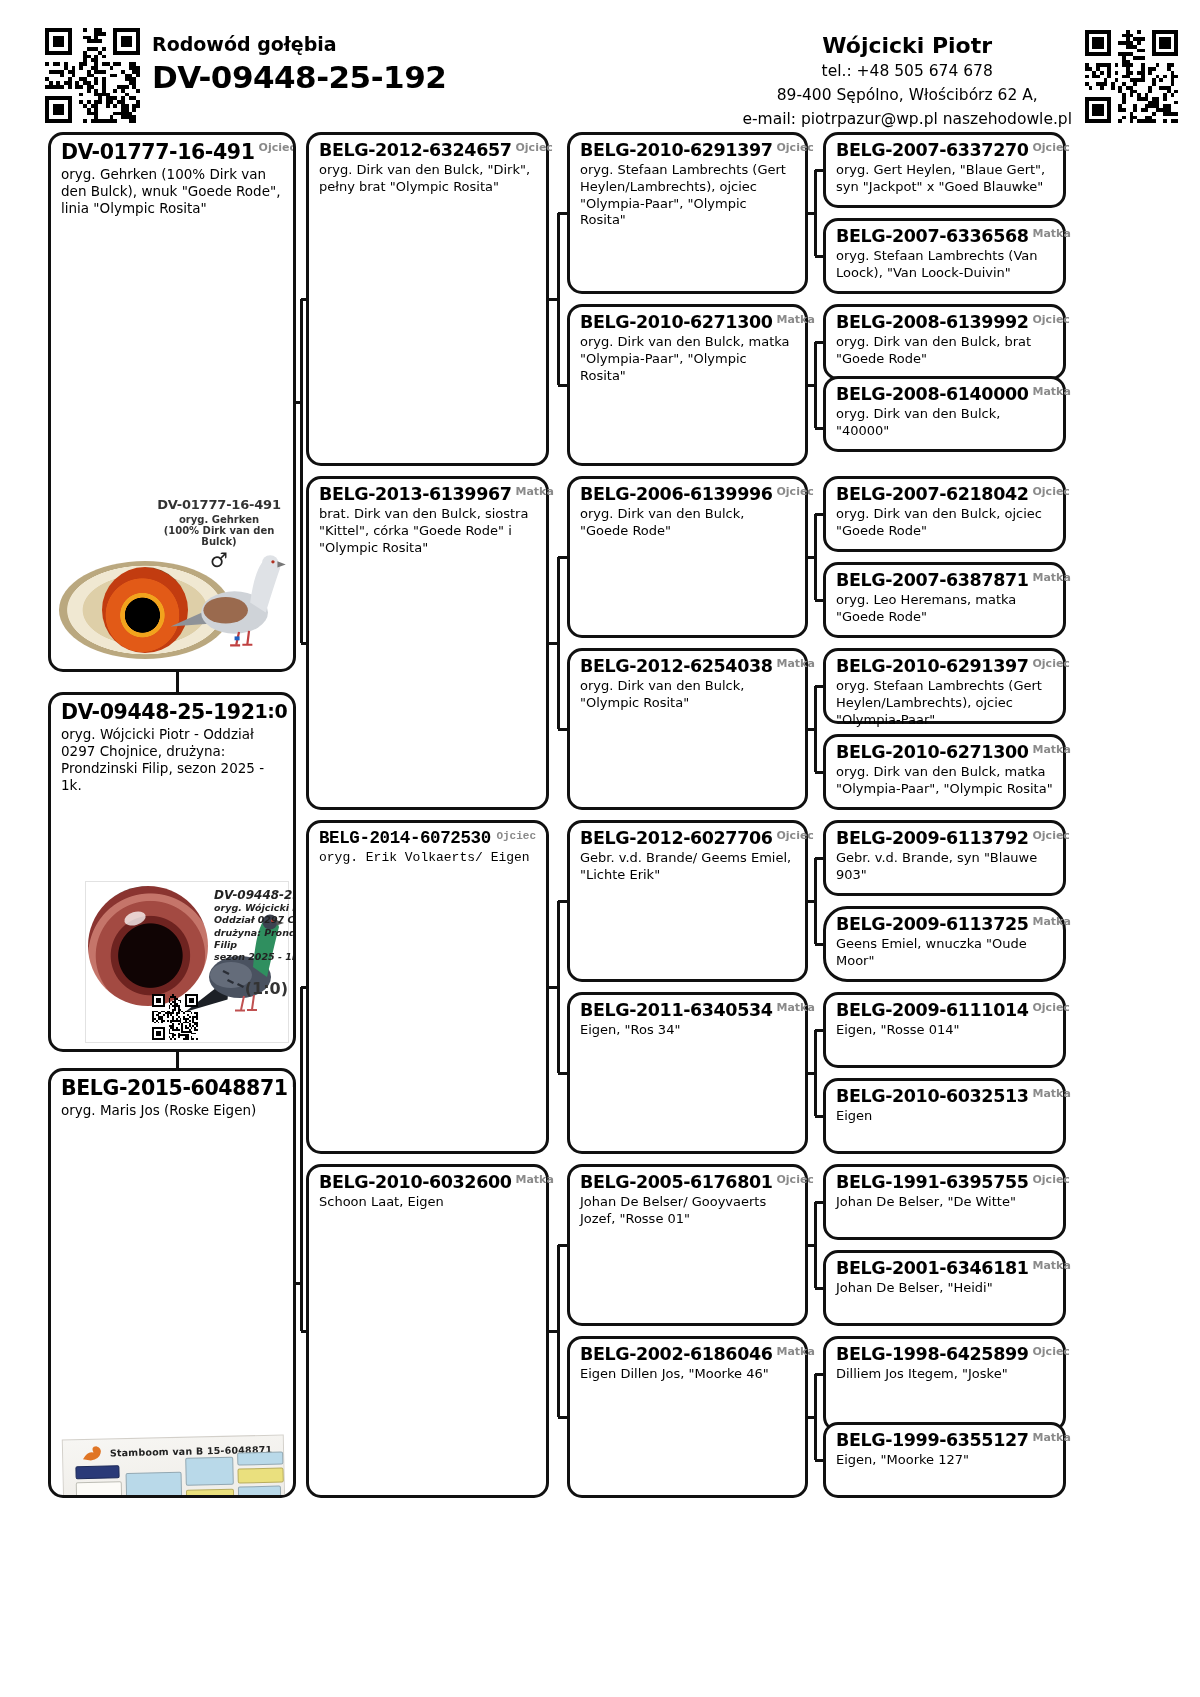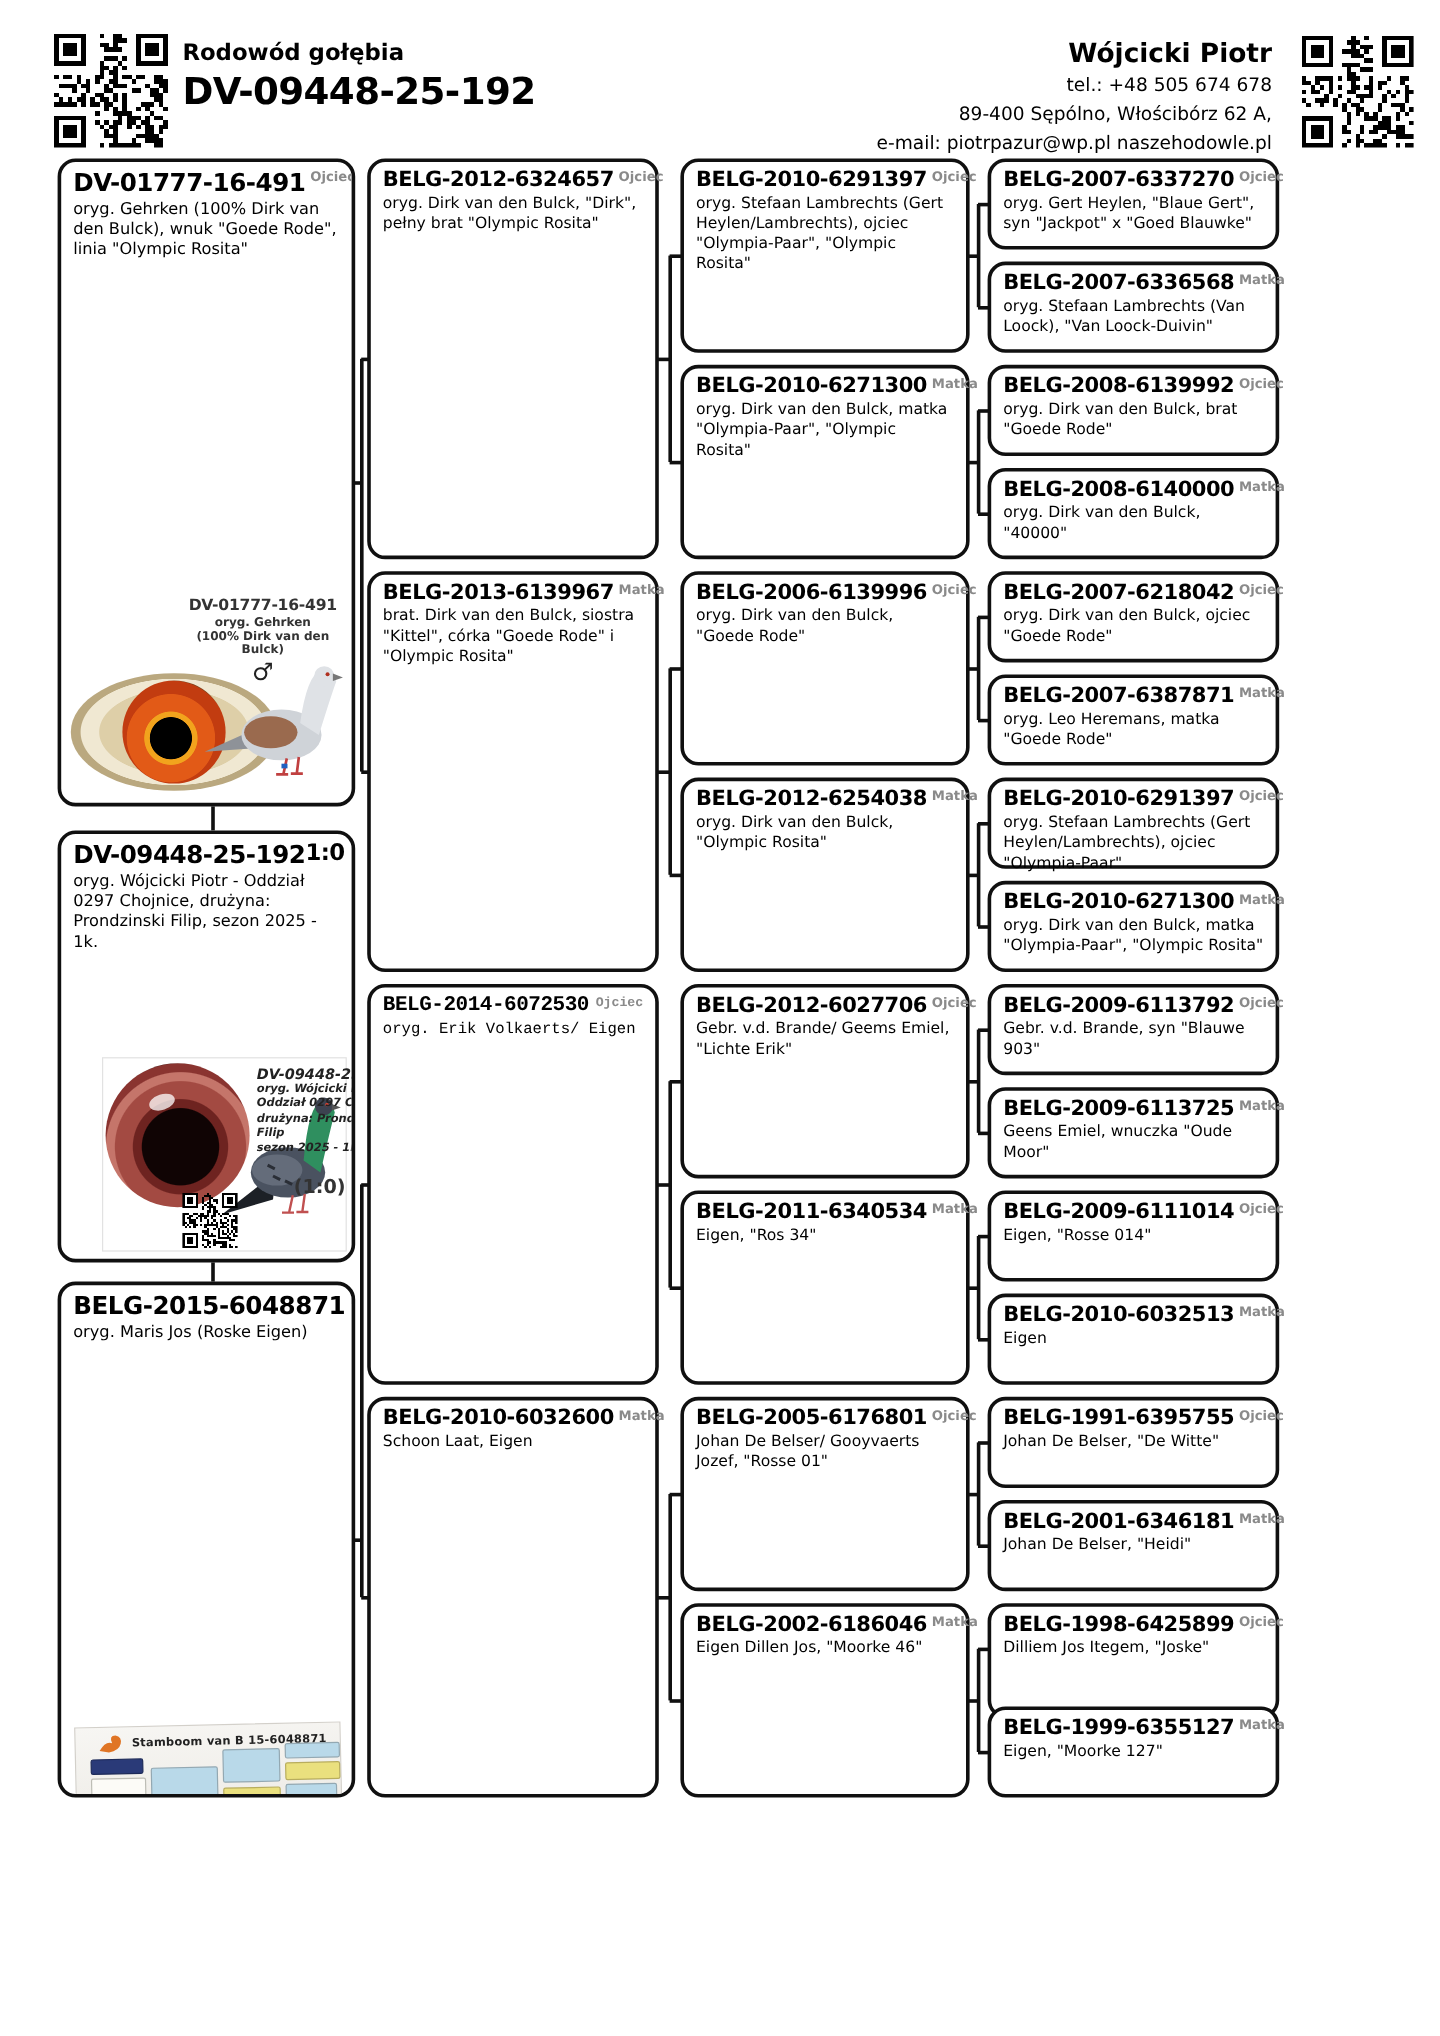--- a/index.html
+++ b/index.html
@@ -7,21 +7,21 @@
   body{width:1200px;height:1697px;position:relative;font-family:"DejaVu Sans","Liberation Sans",sans-serif;color:#000}
   .page{position:relative;width:1200px;height:1697px;background:#fff;overflow:hidden}
 
   
   .qr{display:block}
   .qr-hl{position:absolute;left:45px;top:28px;width:95px;height:95px}
   .qr-hr{position:absolute;left:1085px;top:30px;width:93px;height:93px}
   .title-block{position:absolute;left:152px;top:33px}
   .doc-title{font-size:19px;font-weight:700}
   .ring-big{font-size:31px;font-weight:700;letter-spacing:-.5px;margin-top:4px}
-  .owner-block{position:absolute;right:140px;top:33px;text-align:right}
+  .owner-block{position:absolute;right:128px;top:33px;text-align:center}
   .owner{font-size:22px;font-weight:700}
   .contact{font-size:15.5px;margin-top:3px;line-height:1.35}
 
   
   .box{position:absolute;border:3px solid #101010;border-radius:15px;background:#fff;padding:6px 10px 5px}
   .bh{display:flex;align-items:flex-start;line-height:1.1}
   .bid{font-weight:700;font-size:17.5px;letter-spacing:-.4px;white-space:nowrap}
   .role{margin-left:auto;font-size:11px;font-weight:700;color:#8a8a8a;padding-left:4px;padding-top:1px}
   .tag{margin-left:auto;font-size:19px;font-weight:700;letter-spacing:-.5px}
   .bd{font-size:13px;line-height:1.28;margin-top:2px}
@@ -820,21 +820,21 @@
         </div>
         <div class="bd">oryg. Stefaan Lambrechts (Van Loock), "Van Loock-Duivin"</div>
       </div>
     <div class="box" style="left: 823px; top: 304px; width: 243px; height: 76px;">
         <div class="bh">
           <span class="bid">BELG-2008-6139992</span>
           <span class="role">Ojciec</span>
         </div>
         <div class="bd">oryg. Dirk van den Bulck, brat "Goede Rode"</div>
       </div>
-    <div class="box" style="left: 823px; top: 390px; width: 243px; height: 76px;">
+    <div class="box" style="left: 823px; top: 376px; width: 243px; height: 76px;">
         <div class="bh">
           <span class="bid">BELG-2008-6140000</span>
           <span class="role">Matka</span>
         </div>
         <div class="bd">oryg. Dirk van den Bulck, "40000"</div>
       </div>
     <div class="box" style="left: 823px; top: 476px; width: 243px; height: 76px;">
         <div class="bh">
           <span class="bid">BELG-2007-6218042</span>
           <span class="role">Ojciec</span>
@@ -862,21 +862,21 @@
         </div>
         <div class="bd">oryg. Dirk van den Bulck, matka "Olympia-Paar", "Olympic Rosita"</div>
       </div>
     <div class="box" style="left: 823px; top: 820px; width: 243px; height: 76px;">
         <div class="bh">
           <span class="bid">BELG-2009-6113792</span>
           <span class="role">Ojciec</span>
         </div>
         <div class="bd">Gebr. v.d. Brande, syn "Blauwe 903"</div>
       </div>
-    <div class="box" style="left: 823px; top: 906px; width: 243px; height: 76px;">
+    <div class="box" style="left: 823px; top: 906px; width: 243px; height: 76px; border-radius: 24px;">
         <div class="bh">
           <span class="bid">BELG-2009-6113725</span>
           <span class="role">Matka</span>
         </div>
         <div class="bd">Geens Emiel, wnuczka "Oude Moor"</div>
       </div>
     <div class="box" style="left: 823px; top: 992px; width: 243px; height: 76px;">
         <div class="bh">
           <span class="bid">BELG-2009-6111014</span>
           <span class="role">Ojciec</span>

